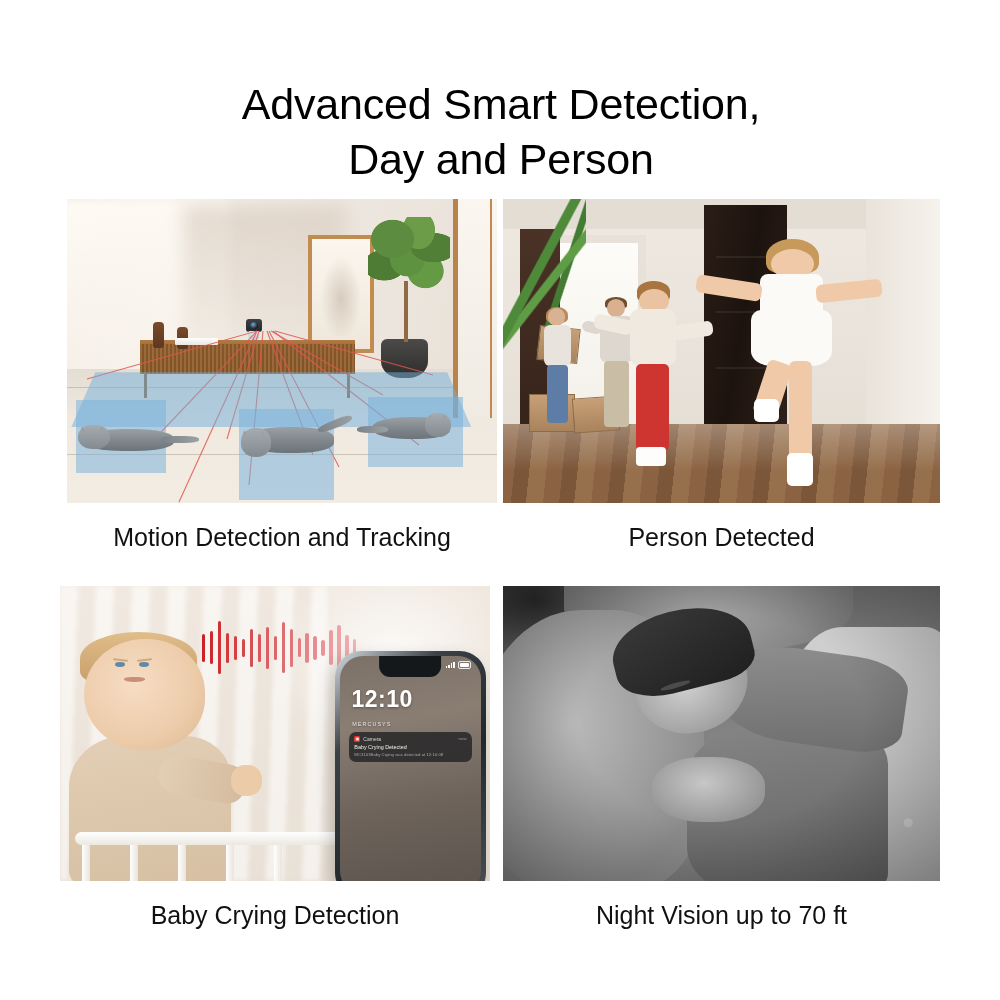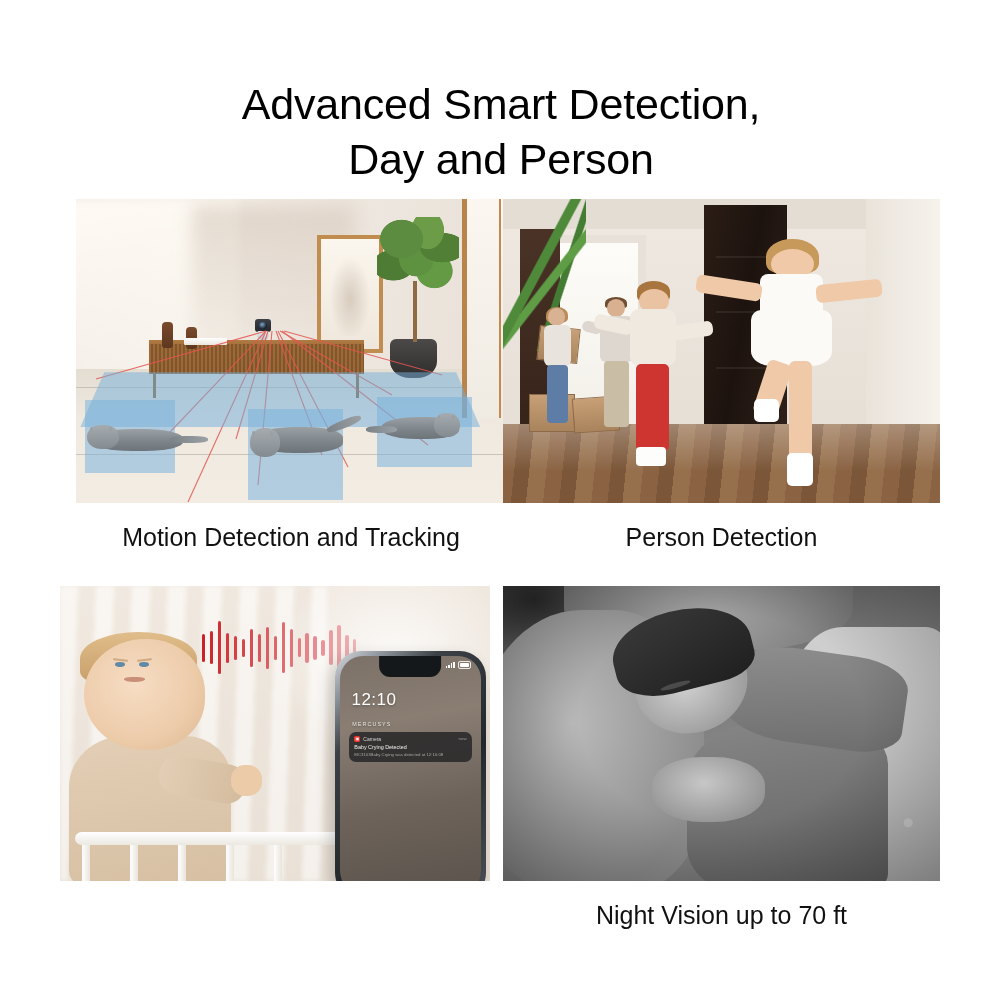--- a/index.html
+++ b/index.html
@@ -41,21 +41,21 @@
     position: absolute;
     top: 199px;
     left: 60px;
     width: 880px;
     height: 710px;
   }
   .cell {
     position: absolute;
     width: 430px;
   }
-  .cell.c0 { left: 16px;   top: 0px; }
+  .cell.c0 { left: 7px;   top: 0px; }
   .cell.c1 { left: 443px; top: 0px; }
   .cell.c2 { left: 0px;   top: 387px; }
   .cell.c3 { left: 443px; top: 387px; }
 
   .panel {
     position: relative;
     width: 430px;
     height: 304px;
     overflow: hidden;
     background: #e9e6e2;
@@ -420,21 +420,21 @@
   .phone .bars i:nth-child(4){ height:6px; }
   .phone .batt{
     width:11px; height:5.5px; border:1px solid rgba(255,255,255,.85);
     border-radius:2px; position:relative;
   }
   .phone .batt:before{
     content:""; position:absolute; inset:1px; background:#fff; border-radius:1px;
   }
   .phone .clock{
     position:absolute; left:8%; top:13%;
-    color:#ffffff; font-size:17px; line-height:25px; font-weight:400;
+    color:#ffffff; font-size:23px; line-height:25px; font-weight:700;
     letter-spacing:0.5px; z-index:3;
     text-shadow: 0 1px 3px rgba(0,0,0,.35);
   }
   .phone .appname{
     position:absolute; left:8.5%; top:27.5%;
     color:#e8e6e3; font-size:5.4px; letter-spacing:1.1px; z-index:3;
     text-shadow: 0 1px 2px rgba(0,0,0,.4);
   }
   .phone .notif{
     position:absolute; left:6.5%; top:32%; width:87%;
@@ -662,21 +662,21 @@
             <div class="skirt"></div>
             <div class="arm l"></div>
             <div class="arm r"></div>
             <div class="leg up"></div>
             <div class="leg dn"></div>
             <div class="sock a"></div>
             <div class="sock b"></div>
           </div>
         </div>
       </div>
-      <div class="caption">Person Detection</div>
+      <div class="caption">Person Detected</div>
     </div>
 
     <div class="cell c2">
       <div class="panel">
         <div class="nursery">
           <div class="curtain"></div>
           <div class="glow"></div>
 
           <div class="baby">
             <div class="torso"></div>
@@ -744,20 +744,21 @@
                   <span class="src">Camera</span>
                   <span class="when">now</span>
                 </div>
                 <div class="ntitle">Baby Crying Detected</div>
                 <div class="nbody">MC3103Baby Crying was detected at 12:10:08</div>
               </div>
             </div>
           </div>
         </div>
       </div>
+      <div class="caption">Baby Crying Detection</div>
     </div>
 
     <div class="cell c3">
       <div class="panel">
         <div class="night">
           <div class="dark"></div>
           <div class="pillowTop"></div>
           <div class="pillowL"></div>
           <div class="blanket"></div>
           <div class="body"></div>

